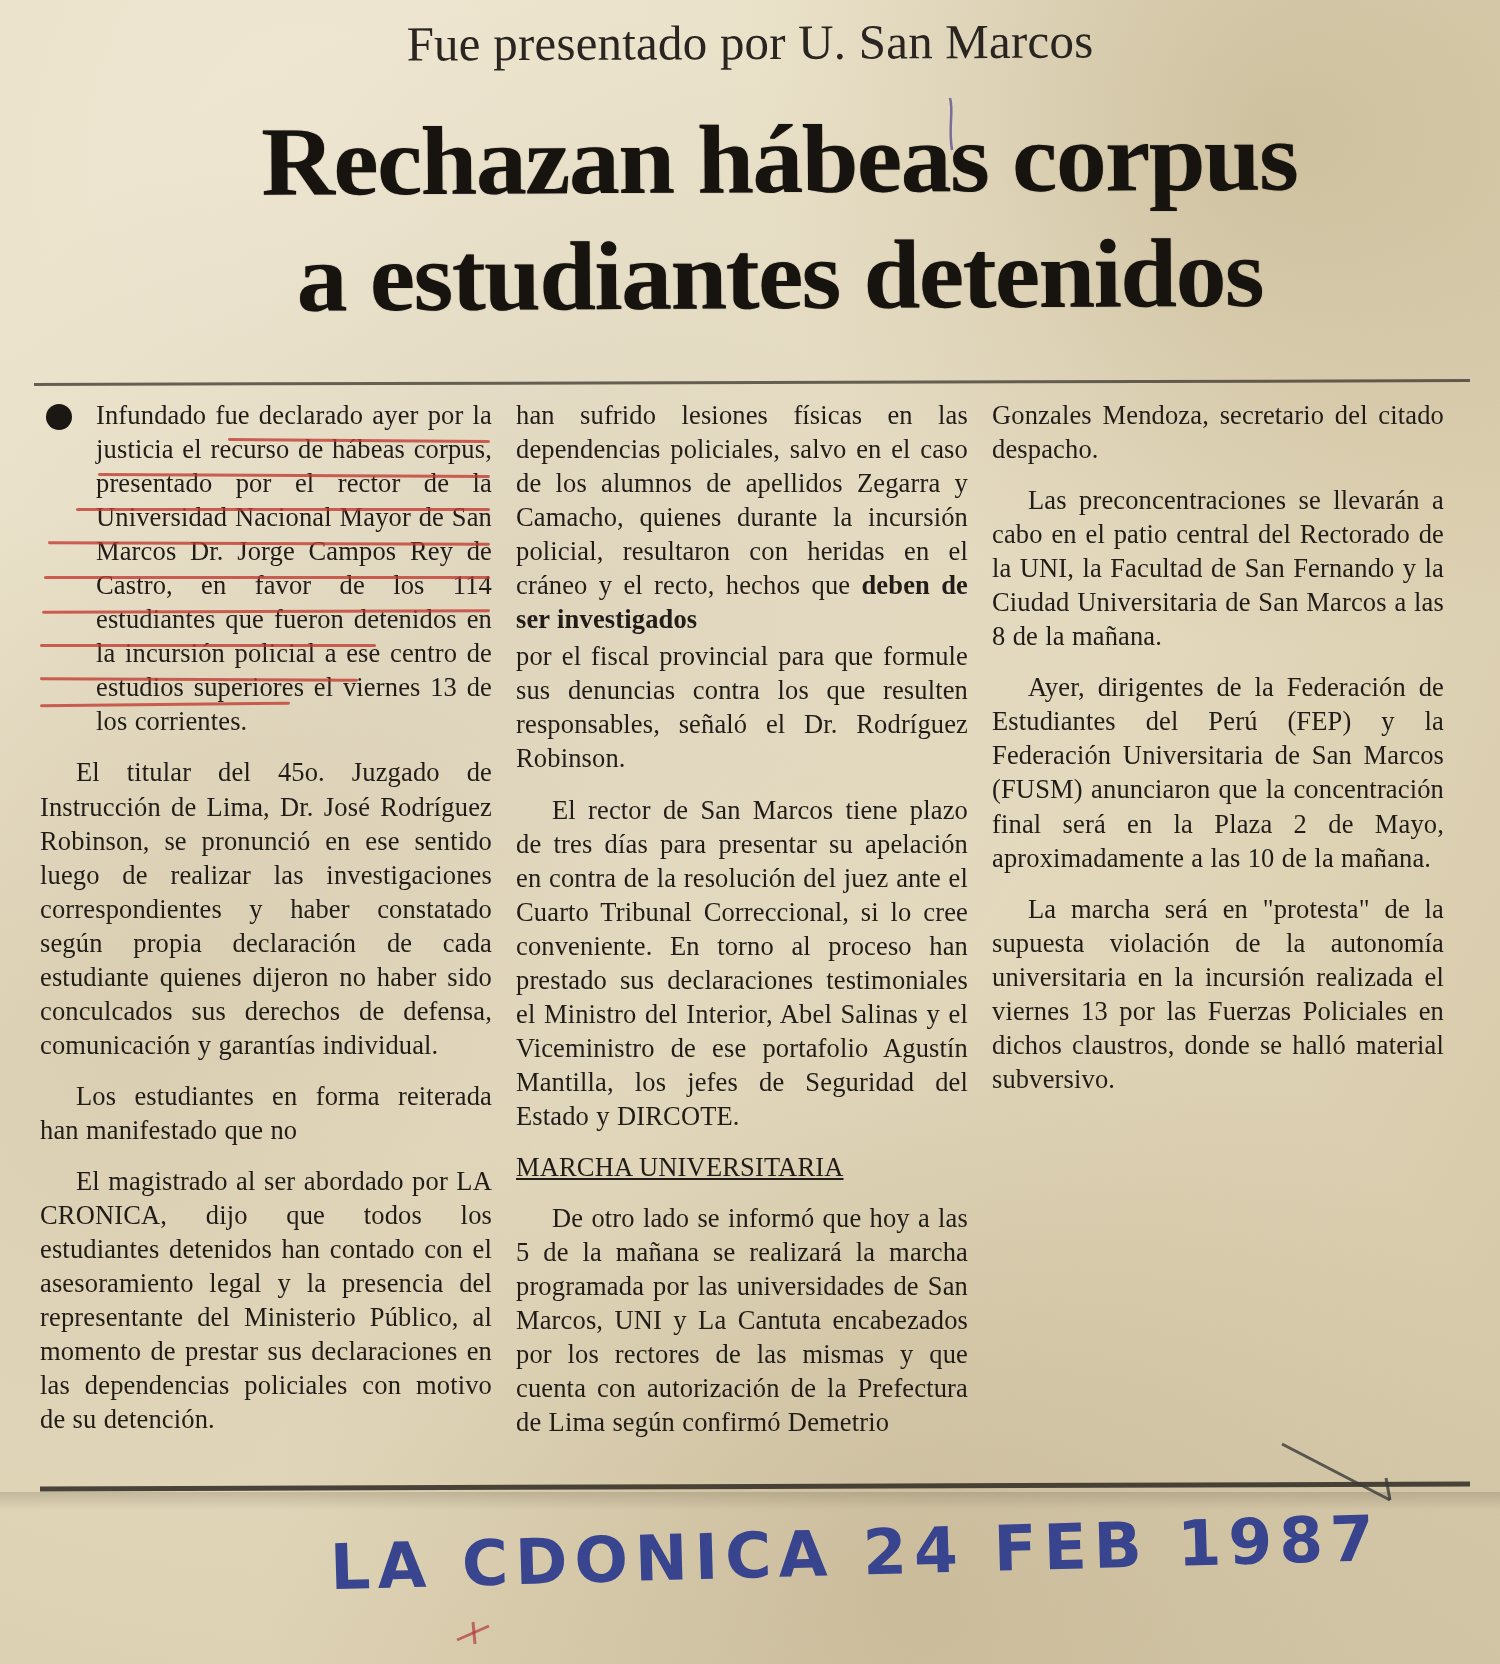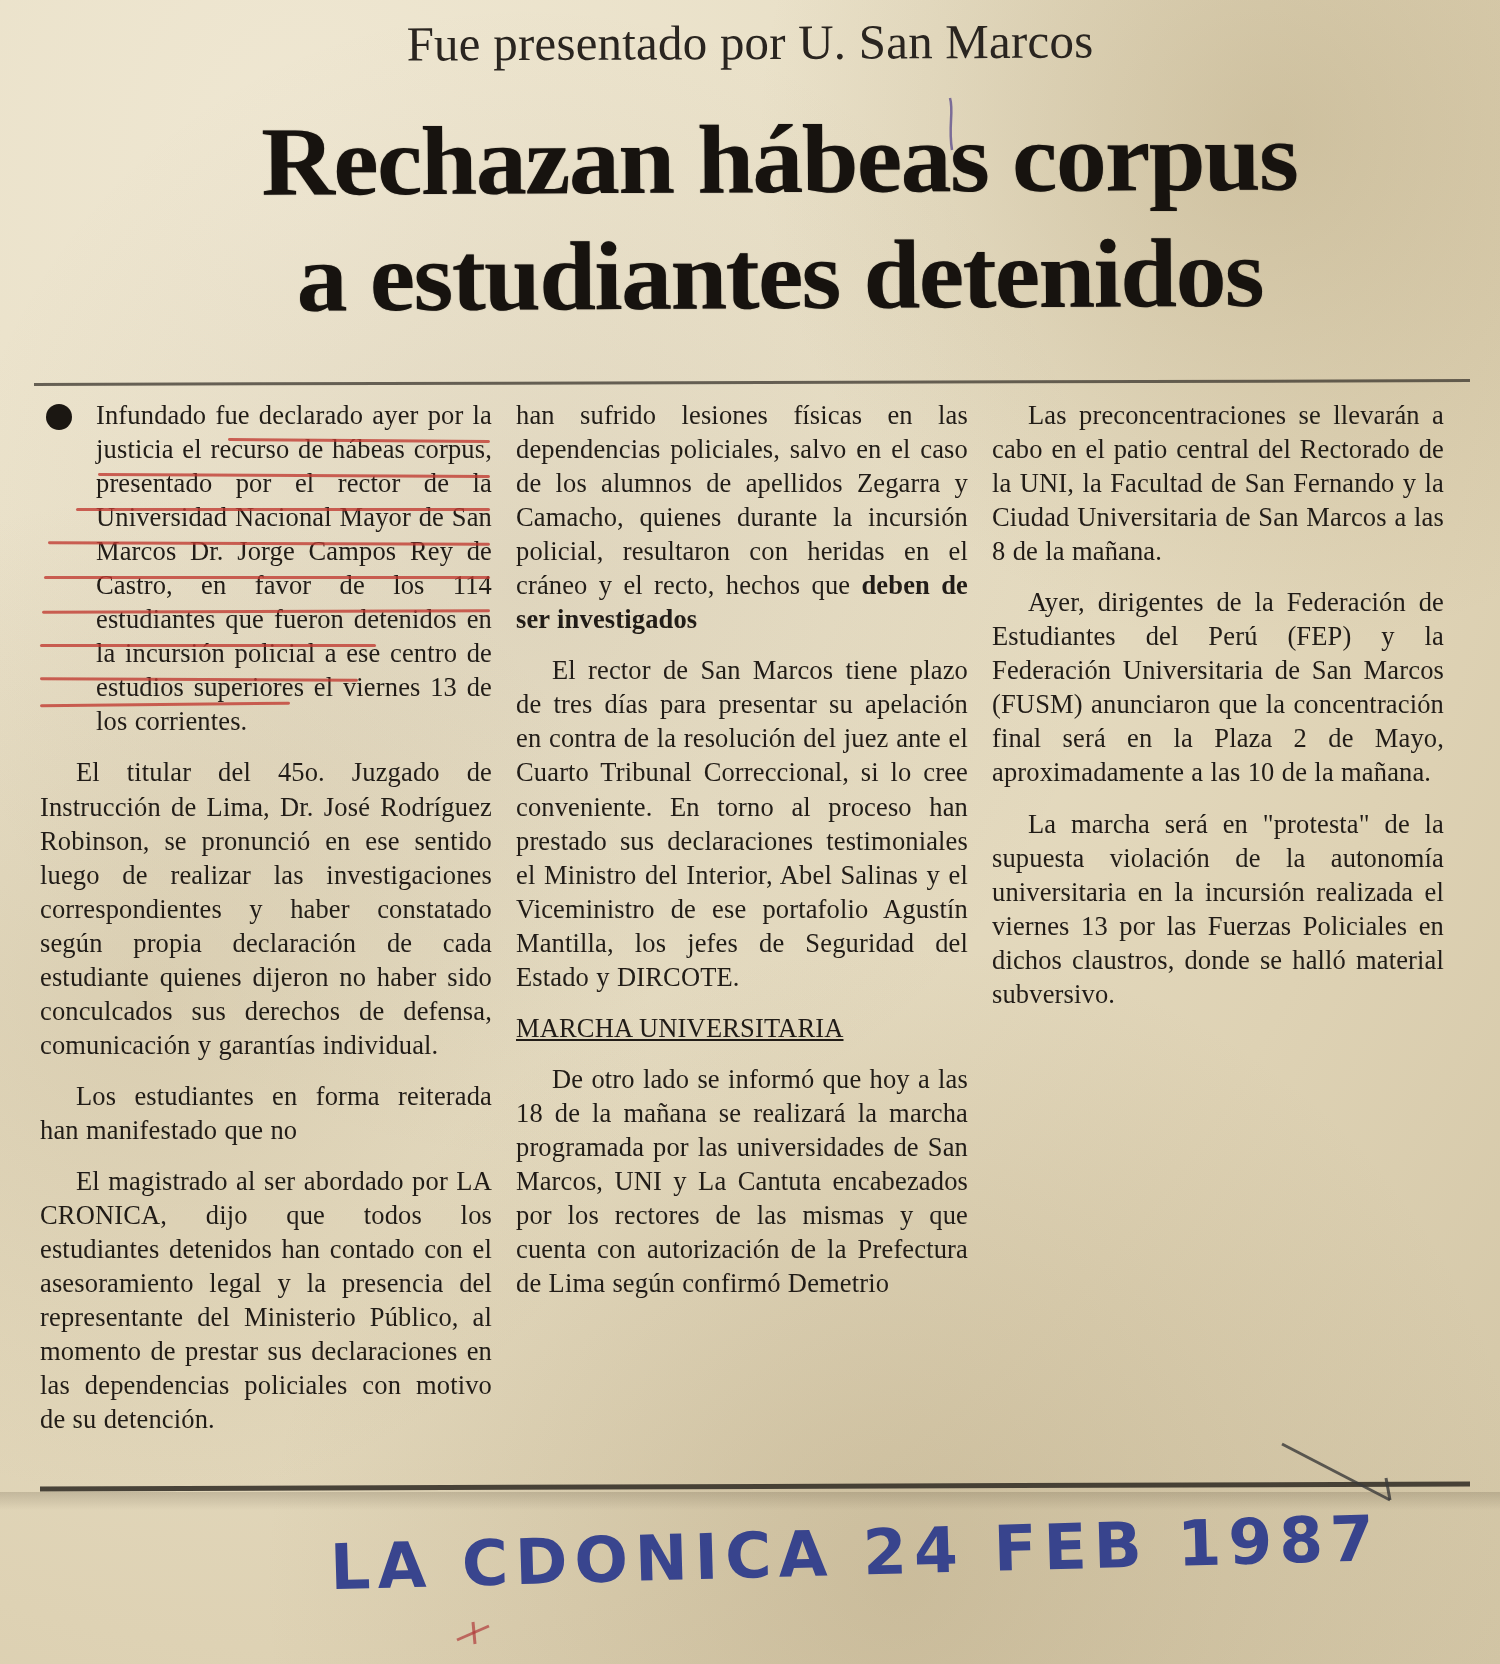--- a/index.html
+++ b/index.html
@@ -249,26 +249,28 @@
         <span class="redmark" style="left:0px;   top:246px; width:336px; height:3px;"></span>
         <span class="redmark" style="left:0px;   top:280px; width:318px; height:3px; transform:rotate(0.3deg);"></span>
         <span class="redmark" style="left:0px;   top:305px; width:250px; height:3px; transform:rotate(-0.6deg);"></span>
       </div>
 
       <div class="col">
         <p>
           <span>han sufrido lesiones físicas en las dependencias policiales, salvo en el caso de los alumnos de apellidos Zegarra y Camacho, quienes durante la incursión policial, resultaron con heridas en el cráneo y el recto, hechos que</span>
           <b>deben de ser investigados</b>
         </p>
+        <p style="margin-top:-14px;">por el fiscal provincial para que formule sus denuncias contra los que resulten responsables, señaló el Dr. Rodríguez Robinson.</p>
         <p class="indent">El rector de San Marcos tiene plazo de tres días para presentar su apelación en contra de la resolución del juez ante el Cuarto Tribunal Correccional, si lo cree conveniente. En torno al proceso han prestado sus declaraciones testimoniales el Ministro del Interior, Abel Salinas y el Viceministro de ese portafolio Agustín Mantilla, los jefes de Seguridad del Estado y DIRCOTE.</p>
         <p class="subhead">MARCHA UNIVERSITARIA</p>
-        <p class="indent">De otro lado se informó que hoy a las 18 de la mañana se realizará la marcha programada por las universidades de San Marcos, UNI y La Cantuta encabezados por los rectores de las mismas y que cuenta con autorización de la Prefectura de Lima según confirmó Demetrio</p>
+        <p class="indent">De otro lado se informó que hoy a las 5 de la mañana se realizará la marcha programada por las universidades de San Marcos, UNI y La Cantuta encabezados por los rectores de las mismas y que cuenta con autorización de la Prefectura de Lima según confirmó Demetrio</p>
       </div>
 
       <div class="col">
+        <p>Gonzales Mendoza, secretario del citado despacho.</p>
         <p class="indent">Las preconcentraciones se llevarán a cabo en el patio central del Rectorado de la UNI, la Facultad de San Fernando y la Ciudad Universitaria de San Marcos a las 8 de la mañana.</p>
         <p class="indent">Ayer, dirigentes de la Federación de Estudiantes del Perú (FEP) y la Federación Universitaria de San Marcos (FUSM) anunciaron que la concentración final será en la Plaza 2 de Mayo, aproximadamente a las 10 de la mañana.</p>
         <p class="indent">La marcha será en "protesta" de la supuesta violación de la autonomía universitaria en la incursión realizada el viernes 13 por las Fuerzas Policiales en dichos claustros, donde se halló material subversivo.</p>
       </div>
 
     </div>
 
     <div class="rule-bottom"></div>
   </div>
 

